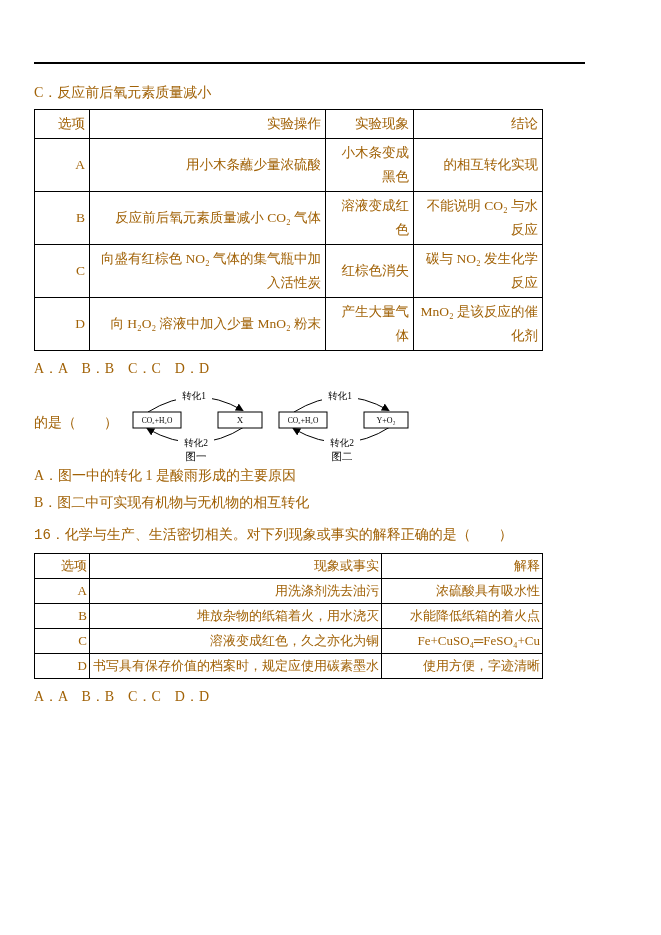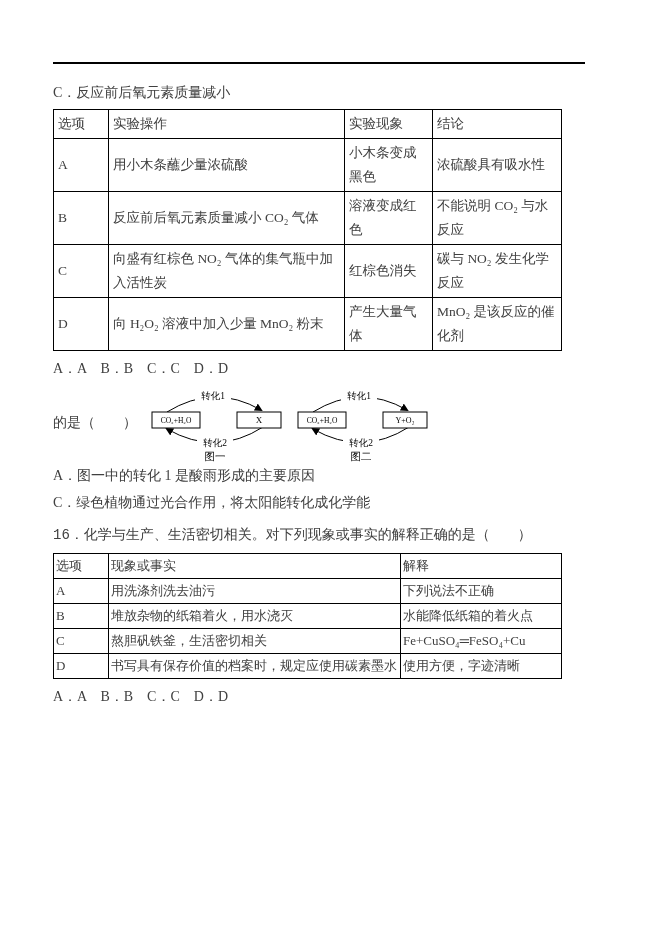--- a/index.html
+++ b/index.html
@@ -1,45 +1,45 @@
 <!DOCTYPE html>
 <html><head>
 <meta charset="utf-8">
 <style>
   * { margin:0; padding:0; box-sizing:border-box; }
   html,body { background:#ffffff; }
   .page {
     position:relative;
     width:661px; height:935px;
     background:#ffffff;
-    color:#404040;
+    color:#a16207;
     font-family:"Liberation Serif","DejaVu Serif",serif;
     font-size:14px;
-    padding:0 76px 0 53px;
+    padding:0 76px 0 34px;
     overflow:hidden;
   }
   .header-rule {
     margin-top:62px;
     border-top:2px solid #000;
     height:0;
   }
   p.line { line-height:27px; }
   .first-line { margin-top:15px; }
 
   table.qtable {
     border-collapse:collapse;
     width:508px;
     table-layout:fixed;
     text-align:center;
   }
   table.qtable th, table.qtable td {
     border:1px solid #000;
     font-weight:normal;
     vertical-align:middle;
-    text-align:left;
+    text-align:right;
   }
   table.q14-table { margin-top:3px; font-size:13.5px; }
   table.q14-table th, table.q14-table td { line-height:24px; padding:2px 4px; }
   table.q16-table { margin-top:4px; font-size:13px; }
   table.q16-table th, table.q16-table td { line-height:22px; padding:1px 2px; white-space:nowrap; overflow:hidden; }
 
   .answers-line { line-height:26px; margin-top:4px; }
 
   .diagram-row {
     display:flex;
@@ -76,21 +76,21 @@
         <tr>
       <th>选项</th>
       <th>实验操作</th>
       <th>实验现象</th>
       <th>结论</th>
     </tr>
     <tr>
       <td>A</td>
       <td>用小木条蘸少量浓硫酸</td>
       <td>小木条变成黑色</td>
-      <td>浓硫酸具有吸水性</td>
+      <td>的相互转化实现</td>
     </tr>
     <tr>
       <td>B</td>
       <td>反应前后氧元素质量减小 CO₂ 气体</td>
       <td>溶液变成红色</td>
       <td>不能说明 CO₂ 与水反应</td>
     </tr>
     <tr>
       <td>C</td>
       <td>向盛有红棕色 NO₂ 气体的集气瓶中加入活性炭</td>
@@ -143,49 +143,49 @@
         <rect x="1" y="31" width="48" height="16" fill="#fff" stroke="#000" stroke-width="1"></rect>
         <text x="25" y="42" font-size="7.5" text-anchor="middle">CO₂+H₂O</text>
         <rect x="86" y="31" width="44" height="16" fill="#fff" stroke="#000" stroke-width="1"></rect>
         <text x="108" y="42" font-size="8" text-anchor="middle">Y+O₂</text>
         <text x="64" y="79" font-size="10.5" text-anchor="middle">图二</text>
       </g>
     </svg>
   </div>
 
   <p class="line">A．图一中的转化 1 是酸雨形成的主要原因</p>
-  <p class="line">C．绿色植物通过光合作用，将太阳能转化成化学能</p>
+  <p class="line">B．图二中可实现有机物与无机物的相互转化</p>
 
   <p class="line q16-stem">16．化学与生产、生活密切相关。对下列现象或事实的解释正确的是（　　）</p>
 
   <table class="qtable q16-table">
     <colgroup>
         <col style="width:55px">
         <col style="width:292px">
         <col style="width:161px">
       </colgroup>
     <tbody>
         <tr>
       <th>选项</th>
       <th>现象或事实</th>
       <th>解释</th>
     </tr>
     <tr>
       <td>A</td>
       <td>用洗涤剂洗去油污</td>
-      <td>下列说法不正确</td>
+      <td>浓硫酸具有吸水性</td>
     </tr>
     <tr>
       <td>B</td>
       <td>堆放杂物的纸箱着火，用水浇灭</td>
       <td>水能降低纸箱的着火点</td>
     </tr>
     <tr>
       <td>C</td>
-      <td>熬胆矾铁釜，生活密切相关</td>
+      <td>溶液变成红色，久之亦化为铜</td>
       <td>Fe+CuSO₄═FeSO₄+Cu</td>
     </tr>
     <tr>
       <td>D</td>
       <td>书写具有保存价值的档案时，规定应使用碳素墨水</td>
       <td>使用方便，字迹清晰</td>
     </tr>
   </tbody>
     </table>
 

